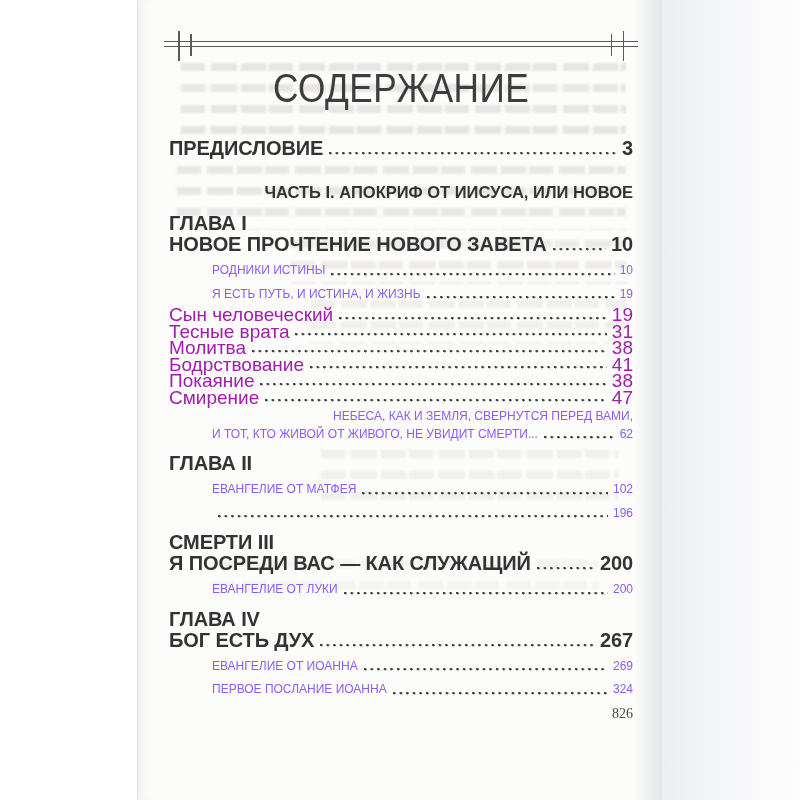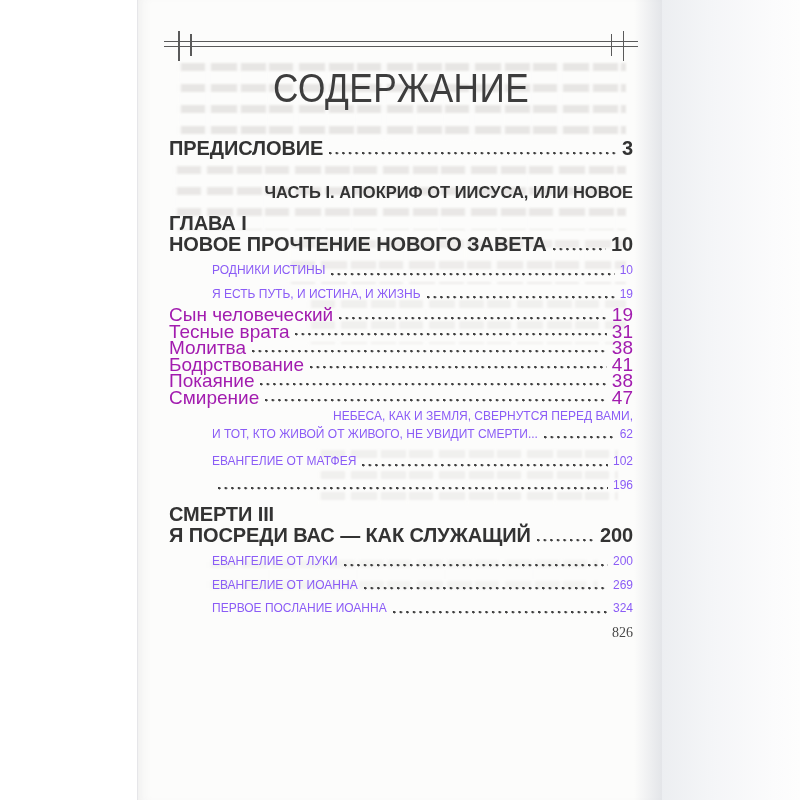--- a/index.html
+++ b/index.html
@@ -193,20 +193,21 @@
           </div>
           <div class="toc-entry h2">
             <div class="toc-line"><span class="lbl">НЕБЕСА, КАК И ЗЕМЛЯ, СВЕРНУТСЯ ПЕРЕД ВАМИ,</span></div>
             <div class="toc-line with-leader">
               <span class="lbl">И ТОТ, КТО ЖИВОЙ ОТ ЖИВОГО, НЕ УВИДИТ СМЕРТИ...</span>
               <span class="dots"></span>
               <span class="pnum">62</span>
             </div>
           </div>
           <div class="toc-entry h1">
+            <div class="toc-line"><span class="lbl">ГЛАВА II</span></div>
           </div>
           <div class="toc-entry h2">
             <div class="toc-line with-leader">
               <span class="lbl">ЕВАНГЕЛИЕ ОТ МАТФЕЯ</span>
               <span class="dots"></span>
               <span class="pnum">102</span>
             </div>
           </div>
           <div class="toc-entry h2">
             <div class="toc-line with-leader">
@@ -220,20 +221,28 @@
               <span class="lbl">Я ПОСРЕДИ ВАС — КАК СЛУЖАЩИЙ</span>
               <span class="dots"></span>
               <span class="pnum">200</span>
             </div>
           </div>
           <div class="toc-entry h2">
             <div class="toc-line with-leader">
               <span class="lbl">ЕВАНГЕЛИЕ ОТ ЛУКИ</span>
               <span class="dots"></span>
               <span class="pnum">200</span>
+            </div>
+          </div>
+          <div class="toc-entry h1">
+            <div class="toc-line"><span class="lbl">ГЛАВА IV</span></div>
+            <div class="toc-line with-leader">
+              <span class="lbl">БОГ ЕСТЬ ДУХ</span>
+              <span class="dots"></span>
+              <span class="pnum">267</span>
             </div>
           </div>
           <div class="toc-entry h2">
             <div class="toc-line with-leader">
               <span class="lbl">ЕВАНГЕЛИЕ ОТ ИОАННА</span>
               <span class="dots"></span>
               <span class="pnum">269</span>
             </div>
           </div>
           <div class="toc-entry h2">

